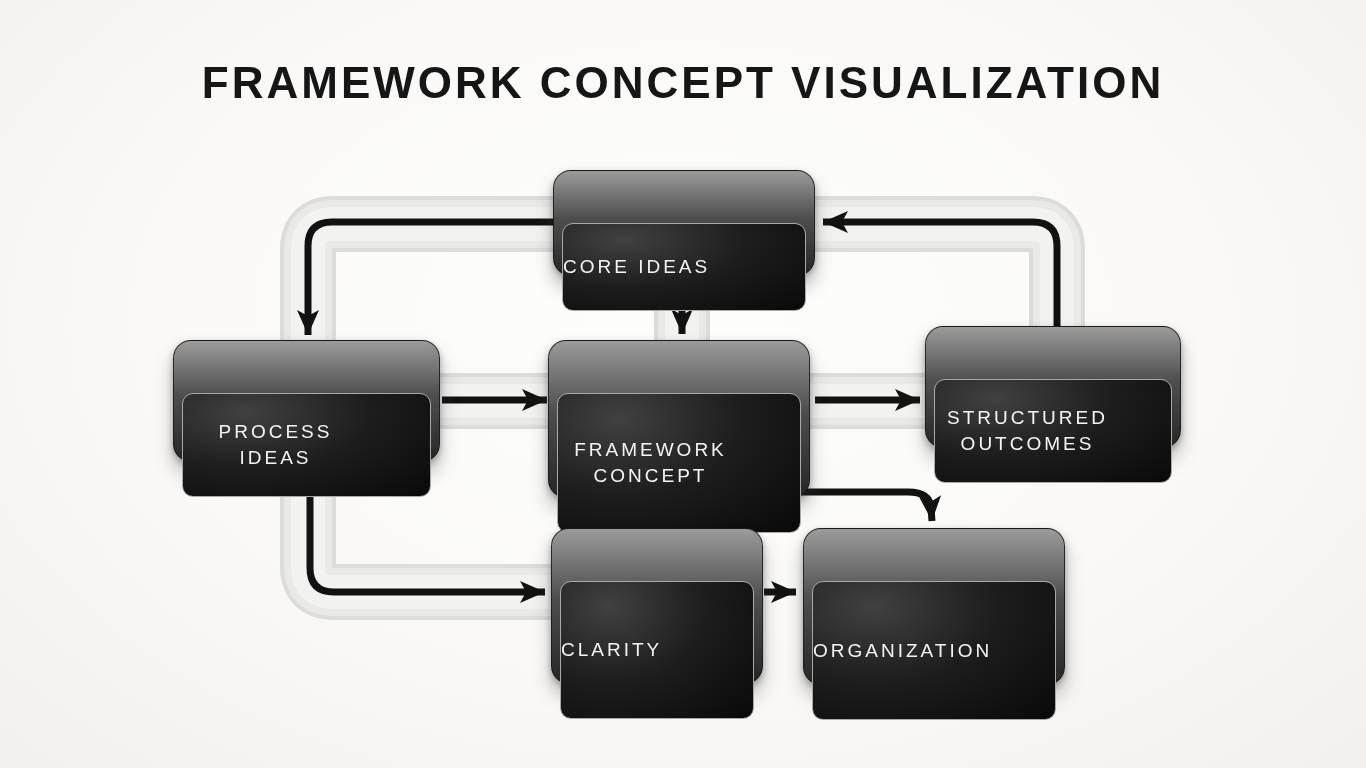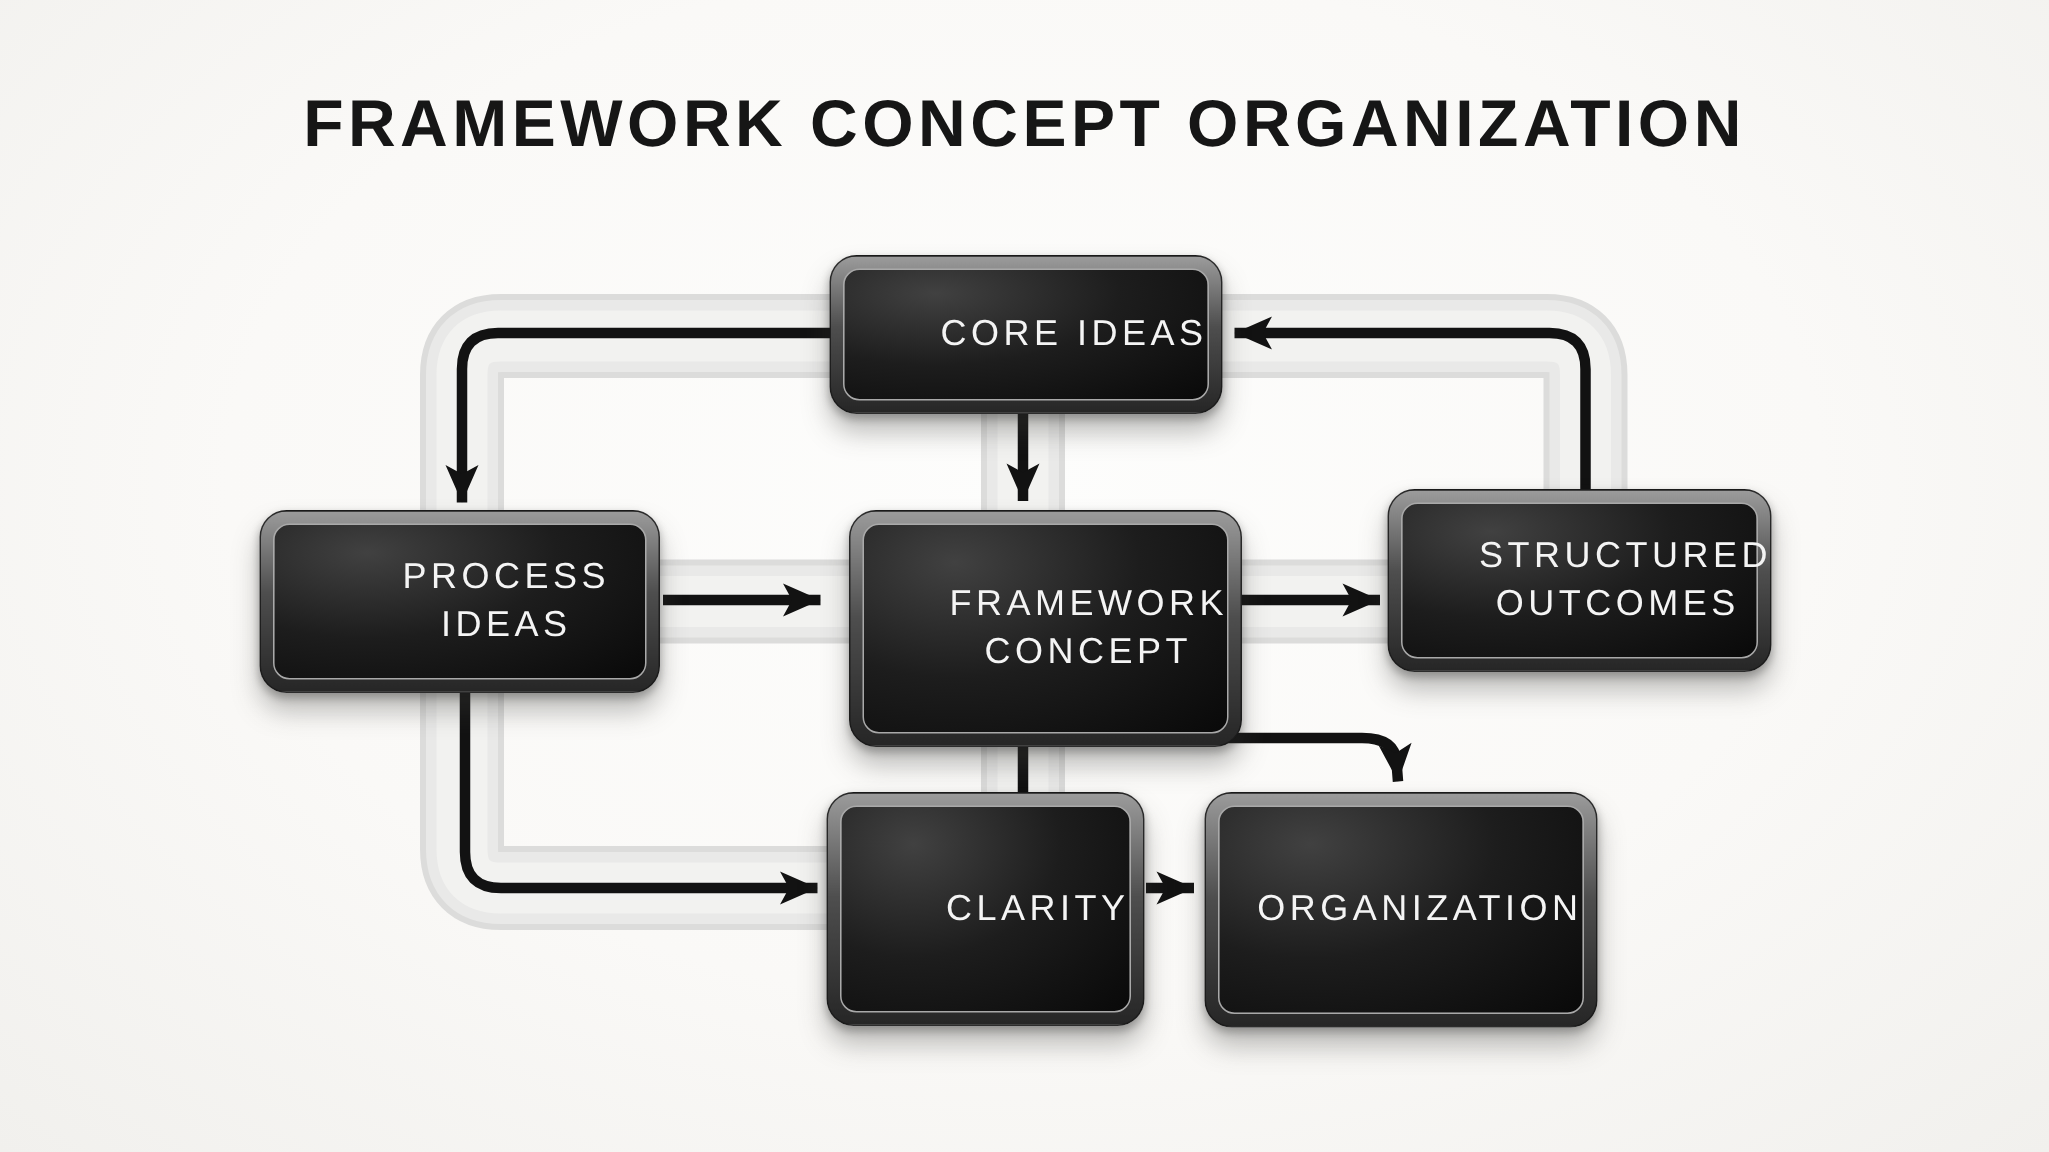--- a/index.html
+++ b/index.html
@@ -29,32 +29,32 @@
   .node{
     position:absolute;border-radius:18px;padding:8px;box-sizing:border-box;
     background:linear-gradient(180deg,#9b9b9b 0%,#4e4e4e 45%,#262626 100%);
     border:1px solid rgba(25,25,25,.85);
     box-shadow:0 12px 18px rgba(70,70,65,.35), 0 3px 6px rgba(0,0,0,.28);
   }
   .node-inner{
     width:100%;height:100%;border-radius:11px;box-sizing:border-box;
     border:1px solid #a9a9a9;
     background:radial-gradient(ellipse at 25% 18%, #414141 0%, #1d1d1d 48%, #090909 100%);
-    display:flex;align-items:center;justify-content:flex-end;text-align:center;
-    color:#f4f4f4;font-size:24px;letter-spacing:3px;line-height:1.35;
+    display:flex;align-items:center;justify-content:flex-start;text-align:center;
+    color:#f4f4f4;font-size:19px;letter-spacing:3px;line-height:1.35;margin-top:44px;
   }
   .lbl{display:inline-block;}
   .lbl.narrow{max-width:185px;}
 </style>
 </head>
 <body>
 
 <div class="stage">
 
-  <div class="title">FRAMEWORK CONCEPT ORGANIZATION</div>
+  <div class="title">FRAMEWORK CONCEPT VISUALIZATION</div>
 
   <svg class="wires" width="1366" height="768" viewBox="0 0 1366 768">
     <defs>
       <marker id="ah" viewBox="0 0 28 26" refX="27" refY="13" markerWidth="28" markerHeight="26" orient="auto" markerUnits="userSpaceOnUse">
         <path d="M2 2 L27 13 L2 24 L8 13 Z" fill="#121212"></path>
       </marker>
     </defs>
 
     <g>
       <g>
@@ -92,21 +92,21 @@
       <span class="lbl">CORE IDEAS</span>
     </div>
   </div>
 
   <div class="node" style="left:173px;top:340px;width:267px;height:122px;">
     <div class="node-inner">
       <span class="lbl narrow">PROCESS IDEAS</span>
     </div>
   </div>
 
-  <div class="node" style="left:566px;top:340px;width:262px;height:158px;">
+  <div class="node" style="left:548px;top:340px;width:262px;height:158px;">
     <div class="node-inner">
       <span class="lbl narrow">FRAMEWORK CONCEPT</span>
     </div>
   </div>
 
   <div class="node" style="left:925px;top:326px;width:256px;height:122px;">
     <div class="node-inner">
       <span class="lbl narrow">STRUCTURED OUTCOMES</span>
     </div>
   </div>

